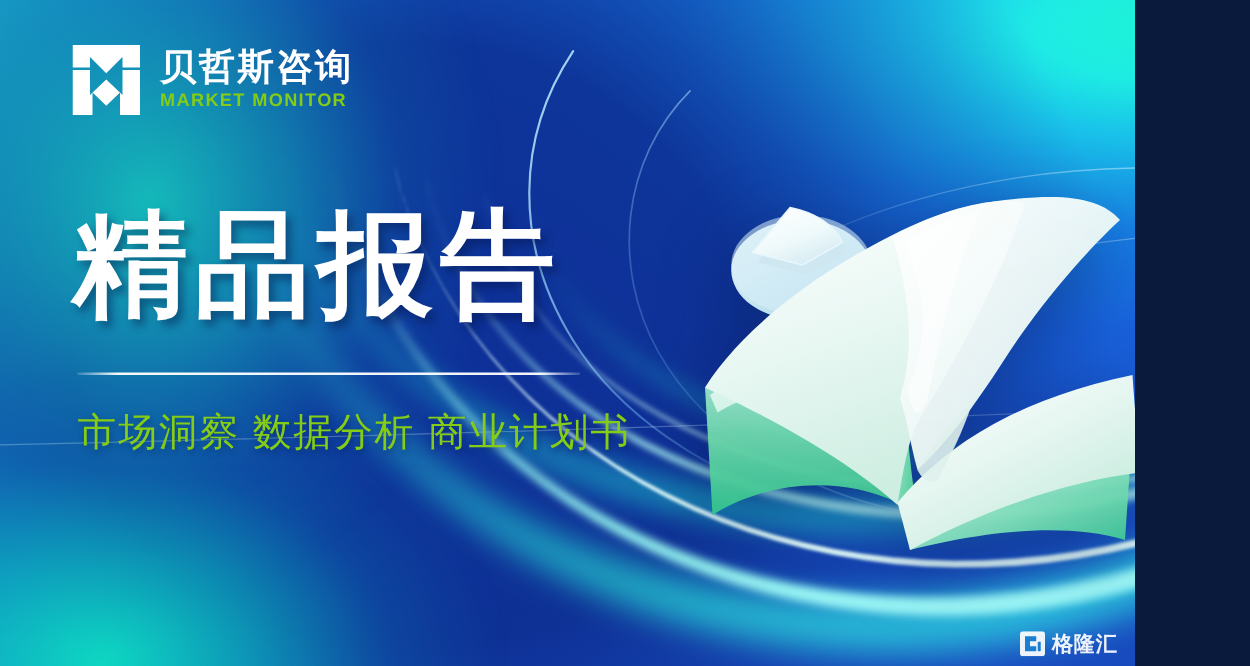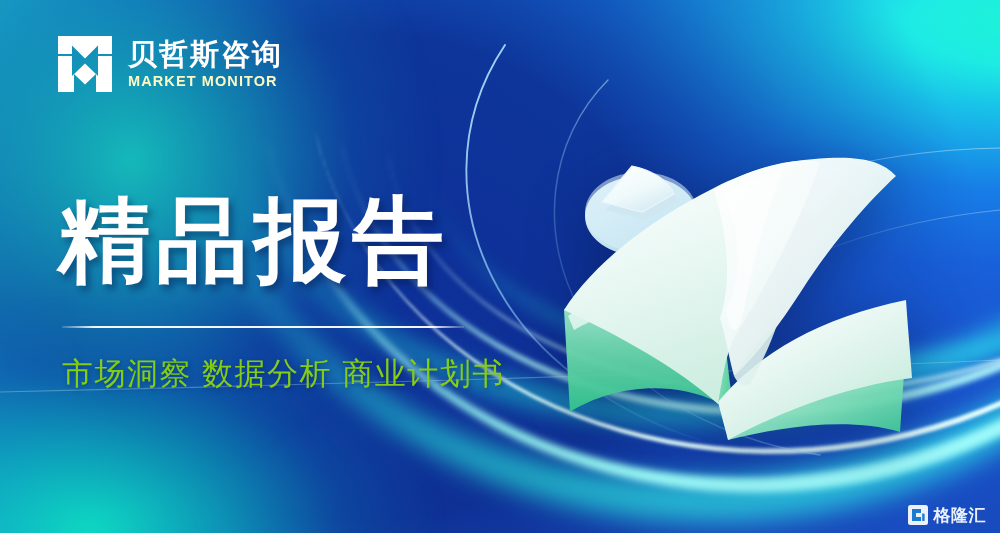--- a/index.html
+++ b/index.html
@@ -5,21 +5,21 @@
 <style>
   html, body {
     margin: 0;
     padding: 0;
     background: #0a1a3c;
   }
   * { box-sizing: border-box; }
 
   .banner {
     position: relative;
-    width: 1000px;
+    width: 908px;
     height: 533px;
     overflow: hidden;
     font-family: "Liberation Sans", "DejaVu Sans", sans-serif;
     background: #0f3fa8;
     isolation: isolate;
   }
 
   
   .bg-base {
     position: absolute; inset: 0;
@@ -185,34 +185,33 @@
   .logo-text { display: flex; flex-direction: column; gap: 5px; }
   .logo-cn {
     color: #ffffff;
     font-size: 29px;
     font-weight: 700;
     letter-spacing: 2px;
     line-height: 1;
     white-space: nowrap;
   }
   .logo-en {
-    color: #fef9c3;
+    color: #84cc16;
     font-size: 14.5px;
     font-weight: 700;
     letter-spacing: 1.1px;
     line-height: 1;
     white-space: nowrap;
   }
 
   
   .headline-block {
     position: absolute;
     left: 58px; top: 166px;
     z-index: 6;
-    margin-top: 28px;
   }
   .headline {
     color: #ffffff;
     font-size: 92px;
     font-weight: 700;
     letter-spacing: 6px;
     line-height: 1.02;
     margin: 0;
     white-space: nowrap;
     text-shadow: 4px 5px 7px rgba(5,20,70,0.45);

